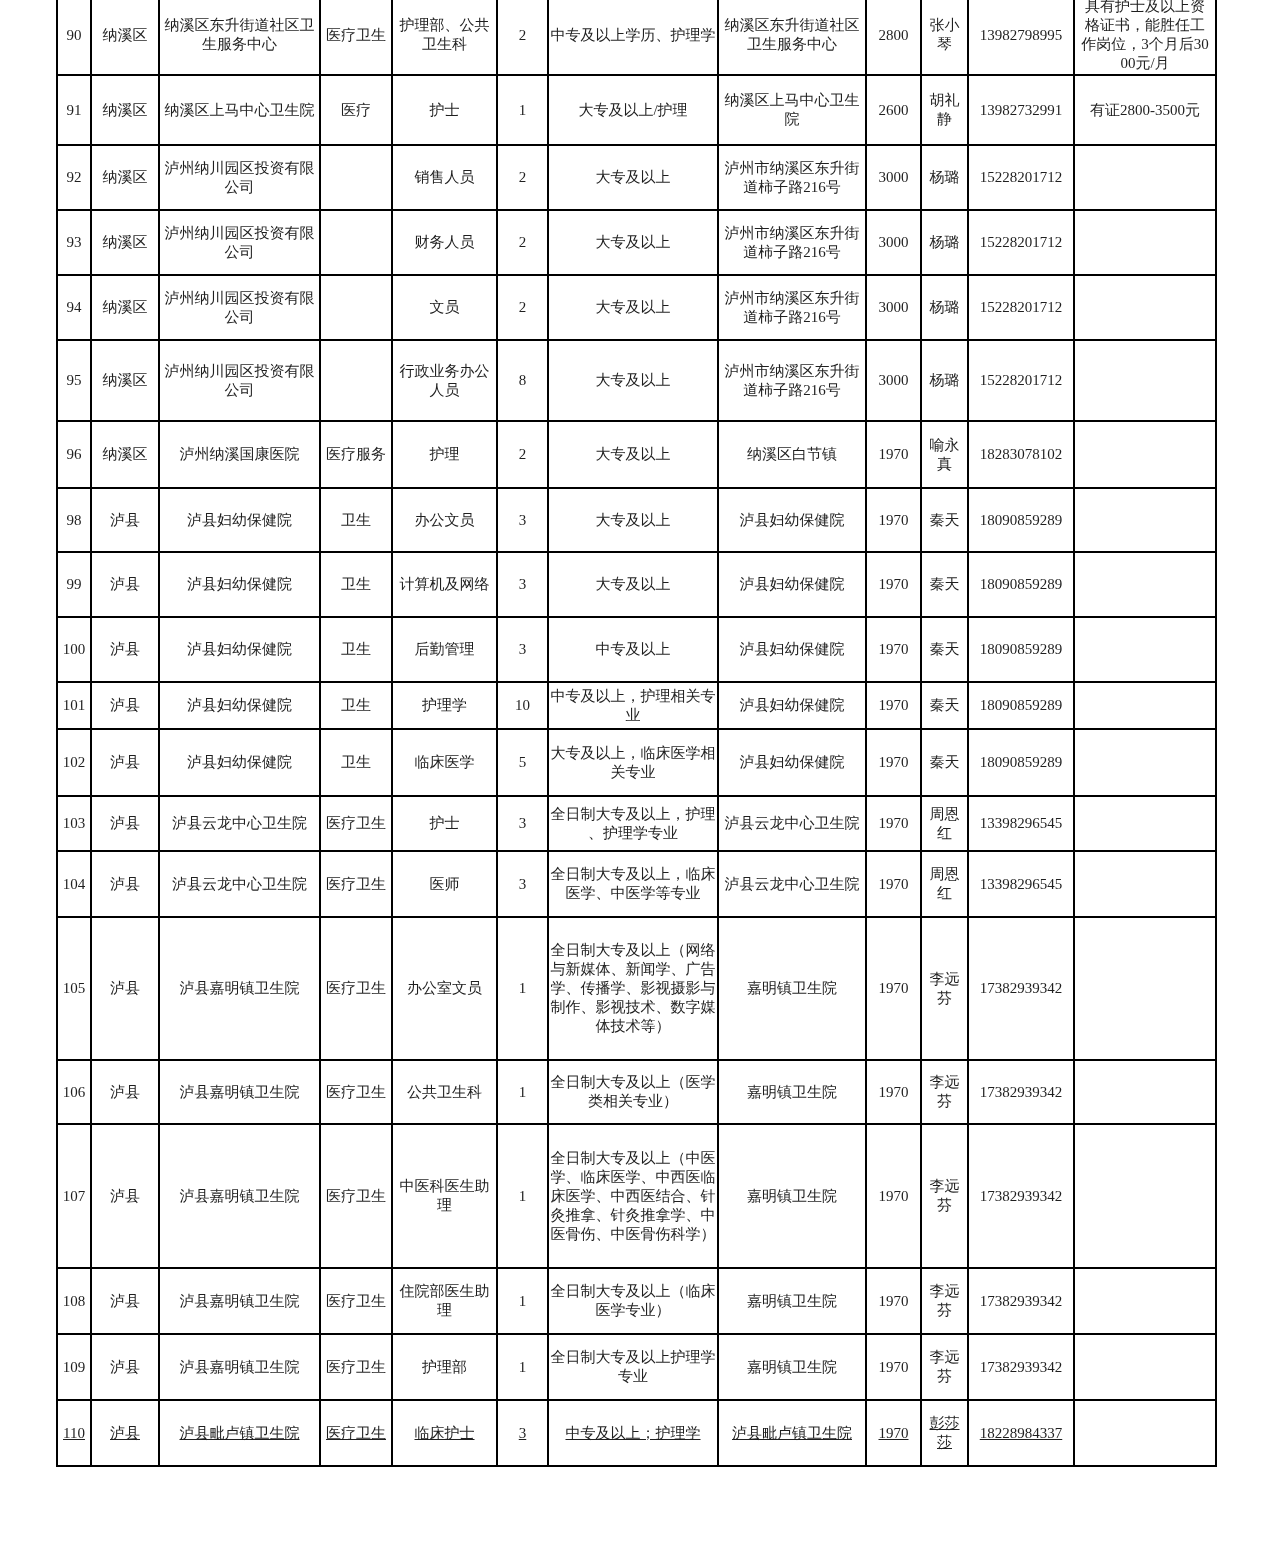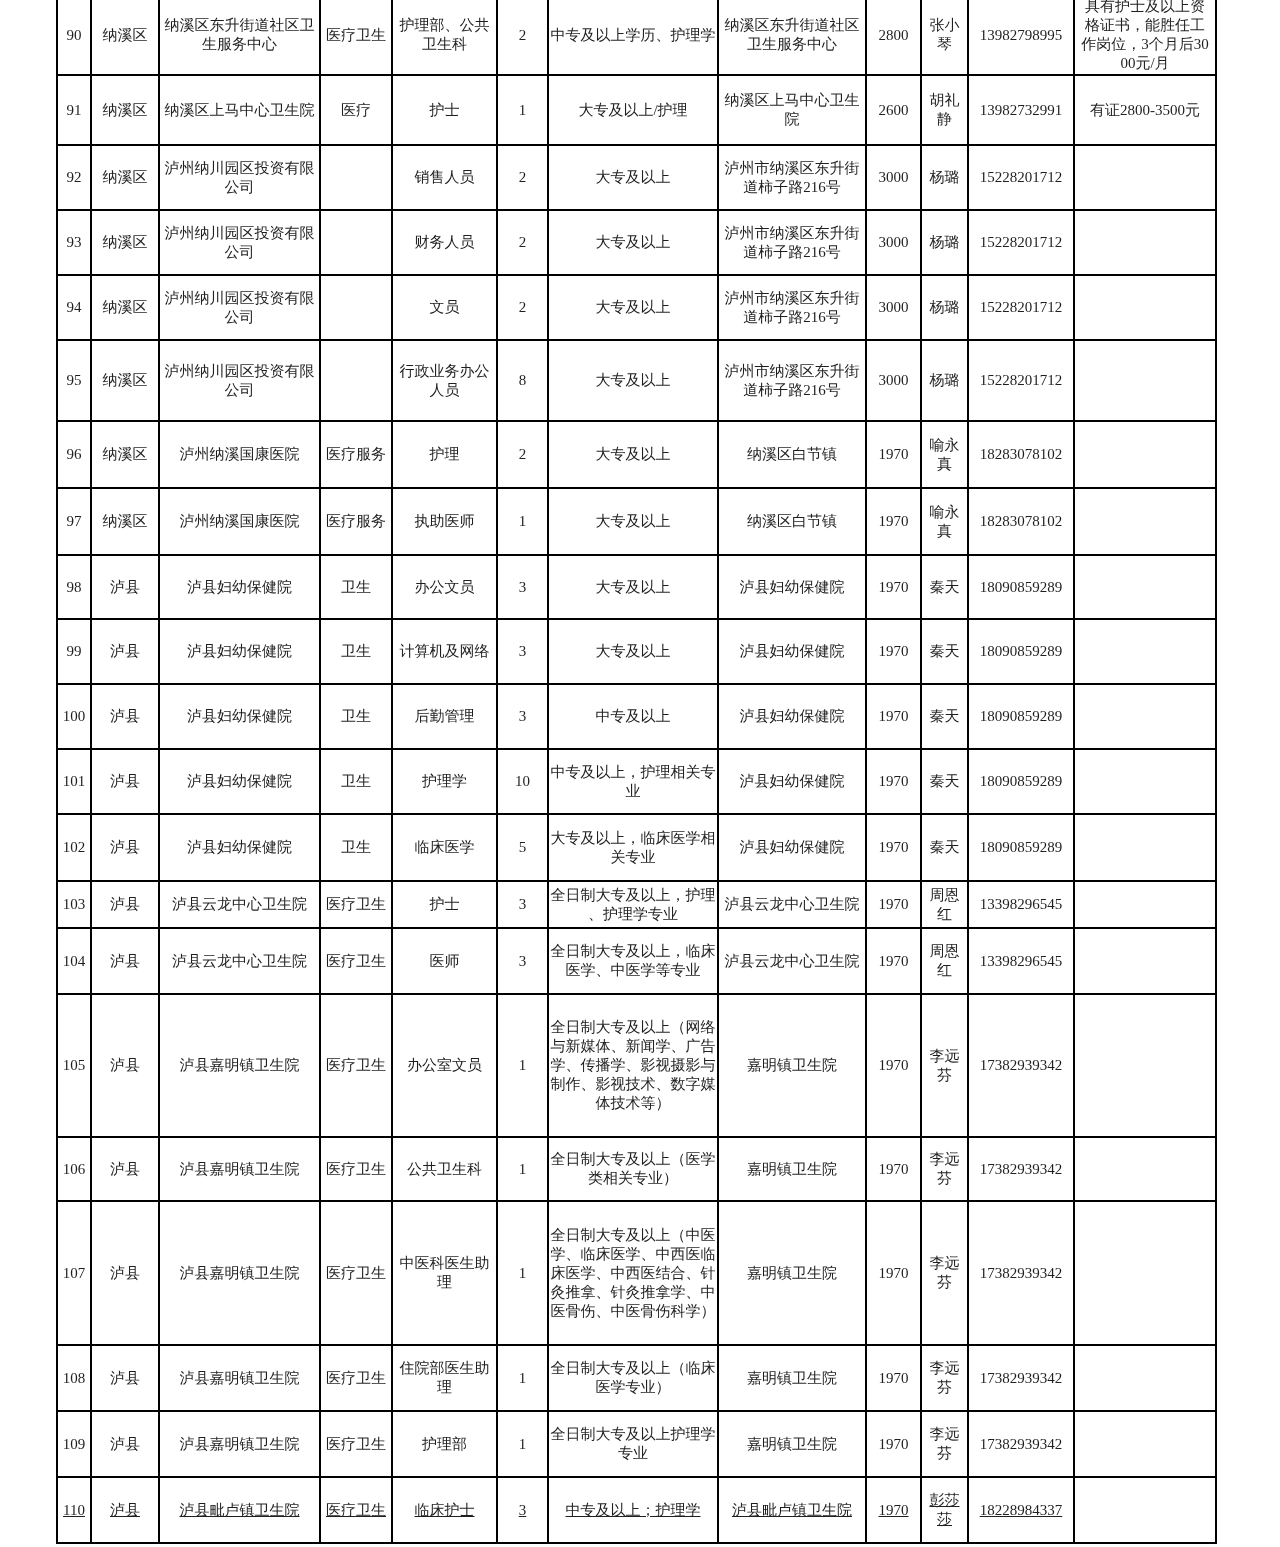--- a/index.html
+++ b/index.html
@@ -150,34 +150,20 @@
     <td>医疗服务</td>
     <td>护理</td>
     <td>2</td>
     <td class="c-edu">大专及以上</td>
     <td>纳溪区白节镇</td>
     <td>1970</td>
     <td>喻永真</td>
     <td>18283078102</td>
     <td class="c-note"></td>
   </tr>
-        <tr style="height: 67px;">
-    <td>97</td>
-    <td>纳溪区</td>
-    <td>泸州纳溪国康医院</td>
-    <td>医疗服务</td>
-    <td>执助医师</td>
-    <td>1</td>
-    <td class="c-edu">大专及以上</td>
-    <td>纳溪区白节镇</td>
-    <td>1970</td>
-    <td>喻永真</td>
-    <td>18283078102</td>
-    <td class="c-note"></td>
-  </tr>
         <tr style="height: 64px;">
     <td>98</td>
     <td>泸县</td>
     <td>泸县妇幼保健院</td>
     <td>卫生</td>
     <td>办公文员</td>
     <td>3</td>
     <td class="c-edu">大专及以上</td>
     <td>泸县妇幼保健院</td>
     <td>1970</td>
@@ -206,21 +192,21 @@
     <td>卫生</td>
     <td>后勤管理</td>
     <td>3</td>
     <td class="c-edu">中专及以上</td>
     <td>泸县妇幼保健院</td>
     <td>1970</td>
     <td>秦天</td>
     <td>18090859289</td>
     <td class="c-note"></td>
   </tr>
-        <tr style="height: 65px;">
+        <tr style="height: 47px;">
     <td>101</td>
     <td>泸县</td>
     <td>泸县妇幼保健院</td>
     <td>卫生</td>
     <td>护理学</td>
     <td>10</td>
     <td class="c-edu">中专及以上，护理相关专业</td>
     <td>泸县妇幼保健院</td>
     <td>1970</td>
     <td>秦天</td>
@@ -234,21 +220,21 @@
     <td>卫生</td>
     <td>临床医学</td>
     <td>5</td>
     <td class="c-edu">大专及以上，临床医学相关专业</td>
     <td>泸县妇幼保健院</td>
     <td>1970</td>
     <td>秦天</td>
     <td>18090859289</td>
     <td class="c-note"></td>
   </tr>
-        <tr style="height: 47px;">
+        <tr style="height: 55px;">
     <td>103</td>
     <td>泸县</td>
     <td>泸县云龙中心卫生院</td>
     <td>医疗卫生</td>
     <td>护士</td>
     <td>3</td>
     <td class="c-edu">全日制大专及以上，护理、护理学专业</td>
     <td>泸县云龙中心卫生院</td>
     <td>1970</td>
     <td>周恩红</td>

